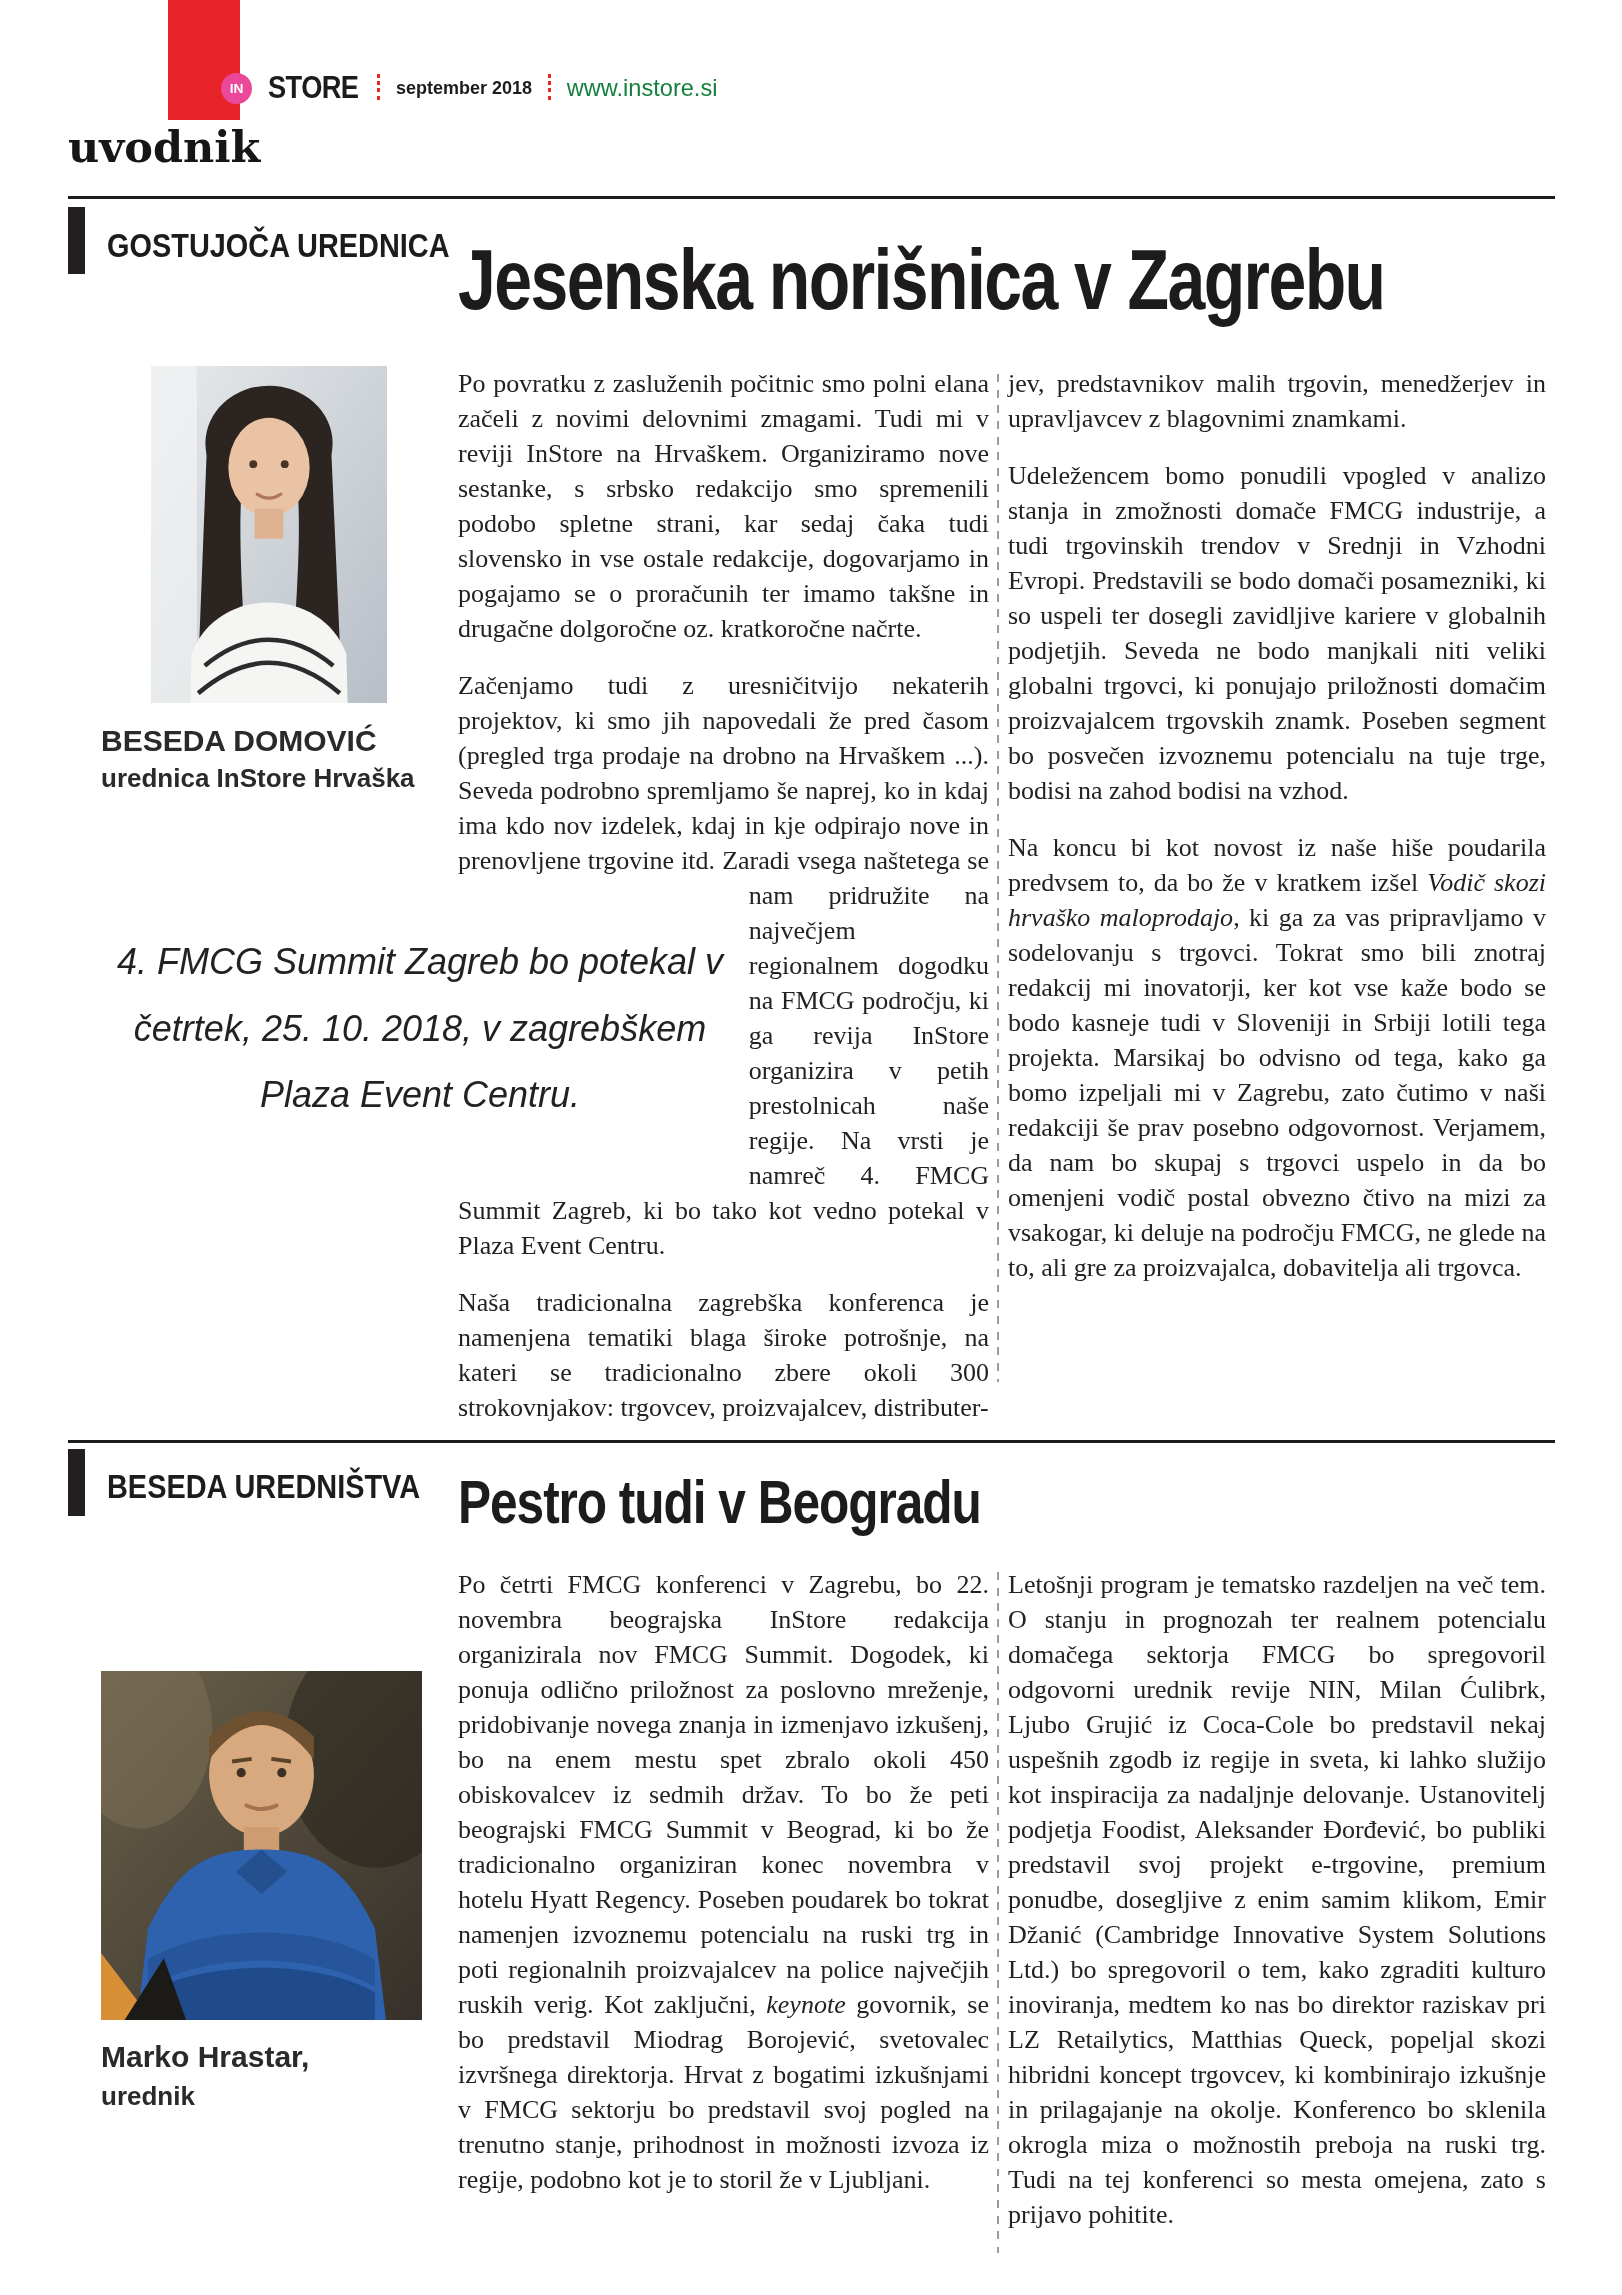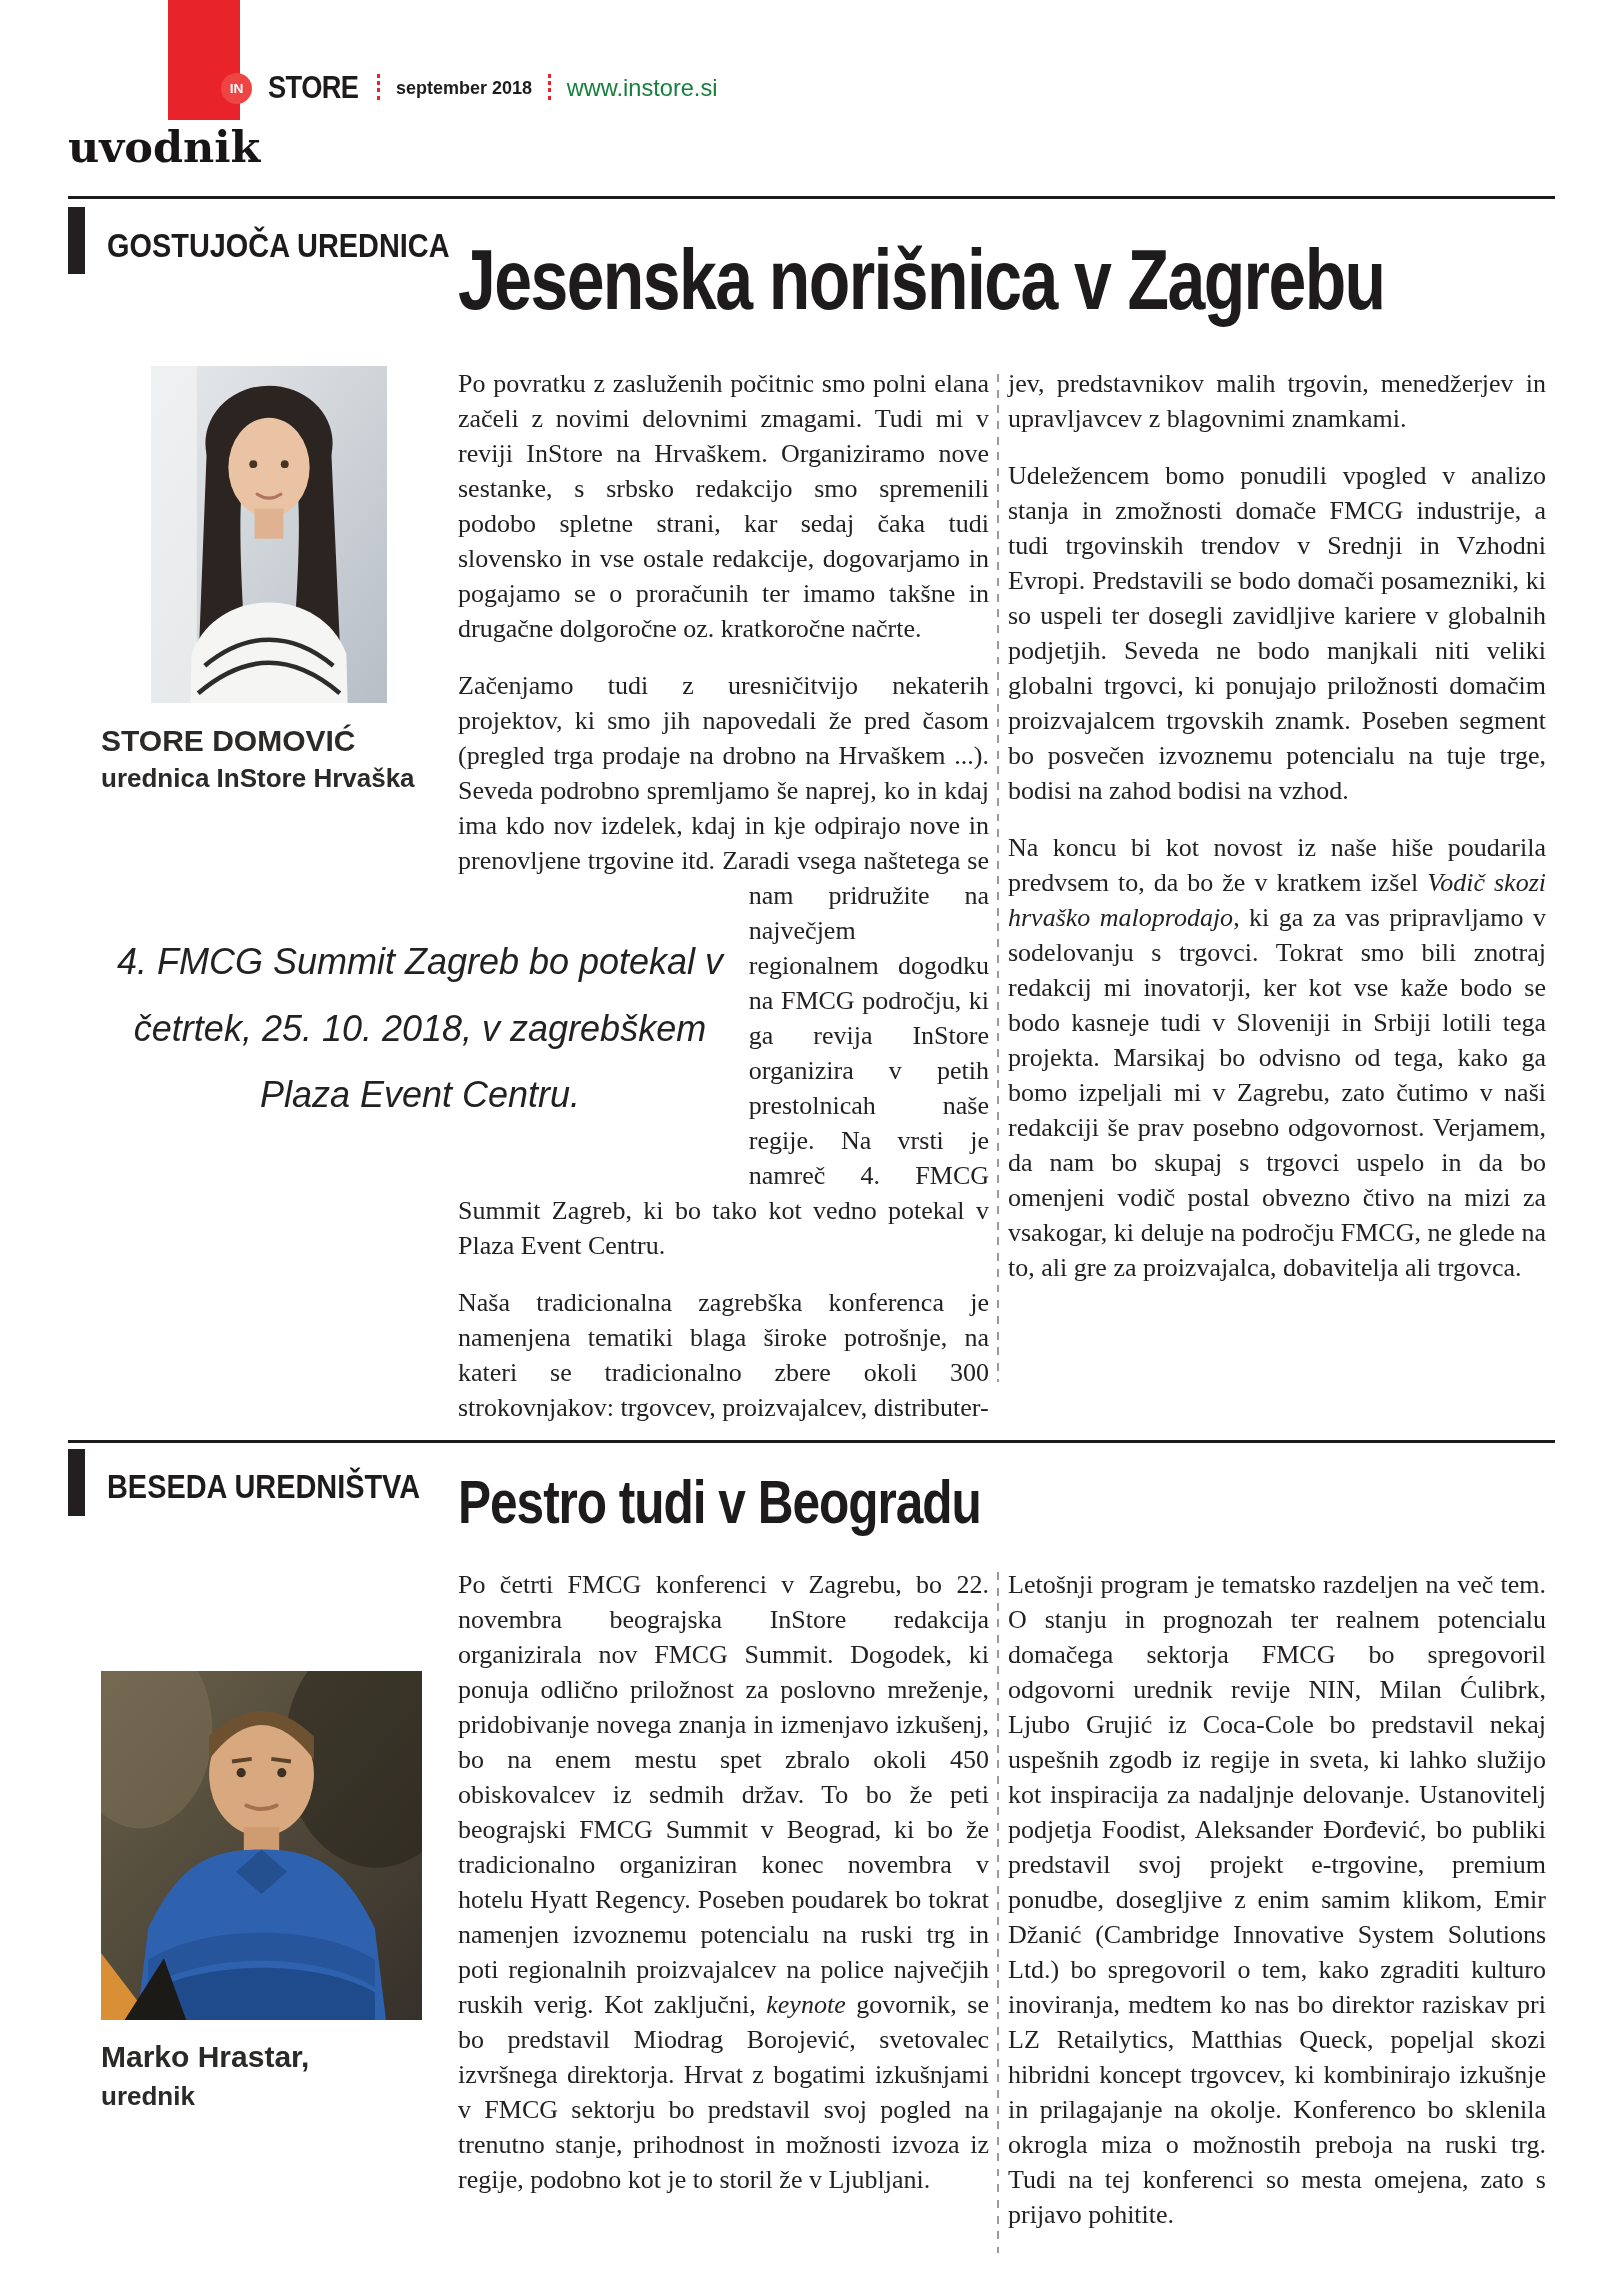--- a/index.html
+++ b/index.html
@@ -4,21 +4,21 @@
 <style>
   html,body { margin:0; padding:0; background:#888; }
   .page {
     position:relative; width:1623px; height:2295px; background:#ffffff;
     font-family:"Liberation Serif", serif; color:#242122; overflow:hidden;
   }
   
   .redblock { position:absolute; left:168px; top:0; width:72px; height:120px; }
   .logo-row { position:absolute; left:221px; top:71px; height:34px; display:flex; align-items:center; gap:15.7px;
               font-family:"Liberation Sans", sans-serif; }
-  .in-circle { width:31px; height:31px; border-radius:50%; background:#ef4444; color:#fff;
+  .in-circle { width:31px; height:31px; border-radius:50%; background:#ec4899; color:#fff;
                display:flex; align-items:center; justify-content:center;
                font-weight:bold; font-size:13.7px; letter-spacing:0; }
   .logo-store { font-weight:bold; font-size:31px; color:#1d1b1c; transform:scaleX(.88); transform-origin:left center; letter-spacing:-0.7px; margin-right:-9.2px;}
   .dot-sep { width:3.3px; height:29px; background:repeating-linear-gradient(to bottom,#e8232a 0 3.9px, transparent 3.9px 7.2px); }
   .logo-date { font-weight:bold; font-size:18px; color:#1d1b1c; }
   .logo-url  { font-size:23.6px; color:#15803d; }
   
   .rubric { position:absolute; left:68px; top:122px; font-family:"DejaVu Serif", serif;
             font-weight:bold; font-size:43px; color:#171516; letter-spacing:0px; }
   .rule { position:absolute; left:68px; width:1487px; height:2.6px; background:#1d1b1c; }
@@ -100,21 +100,21 @@
       <ellipse cx="180" cy="155" rx="62" ry="76" fill="#e9c3a3"></ellipse>
       <rect x="158" y="218" width="44" height="46" fill="#dfb391"></rect>
       <circle cx="156" cy="150" r="6" fill="#453528"></circle>
       <circle cx="204" cy="150" r="6" fill="#453528"></circle>
       <path d="M162,196 Q180,208 198,196" stroke="#b0765d" stroke-width="5" fill="none" stroke-linecap="round"></path>
       <path d="M60,515 L62,440 C100,335 260,335 298,440 L300,515 Z" fill="#f5f5f3"></path>
       <path d="M82,458 C145,405 215,405 278,458" stroke="#2c2c2c" stroke-width="7" fill="none"></path>
       <path d="M72,500 C145,438 215,438 288,500" stroke="#2c2c2c" stroke-width="7" fill="none"></path>
     </svg>
   </div>
-  <div class="cap name1">STORE DOMOVIĆ</div>
+  <div class="cap name1">BESEDA DOMOVIĆ</div>
   <div class="cap role1">urednica InStore Hrvaška</div>
 
   <div class="divider d1"></div>
 
   <div class="col l1">
     <p><span>Po povratku z zasluženih počitnic smo polni elana začeli z novimi delovnimi zmagami. Tudi mi v reviji InStore na Hrvaškem. Organiziramo nove sestanke, s srbsko redakcijo smo spremenili podobo spletne strani, kar sedaj čaka tudi slovensko in vse ostale redakcije, dogovarjamo in pogajamo se o proračunih ter imamo takšne in drugačne dolgoročne oz. kratkoročne načrte.</span></p>
     <p><span>Začenjamo tudi z uresničitvijo nekaterih projektov, ki smo jih napovedali že pred časom (pregled trga prodaje na drobno na Hrvaškem ...). Seveda podrobno spremljamo še naprej, ko in kdaj ima kdo nov izdelek, kdaj in kje odpirajo nove in prenovljene trgovine itd. Zaradi </span><span class="pq">
           <span class="pq-text">4. FMCG Summit Zagreb bo potekal v četrtek, 25. 10. 2018, v zagrebškem Plaza Event Centru.</span>
         </span><span>vsega naštetega se nam pridružite na največjem regionalnem dogodku na FMCG področju, ki ga revija InStore organizira v petih prestolnicah naše regije. Na vrsti je namreč 4. FMCG Summit Zagreb, ki bo tako kot vedno potekal v Plaza Event Centru.</span></p>
     <p><span>Naša tradicionalna zagrebška konferenca je namenjena tematiki blaga široke potrošnje, na kateri se tradicionalno zbere okoli 300 strokovnjakov: trgovcev, proizvajalcev, distributer-</span></p>

